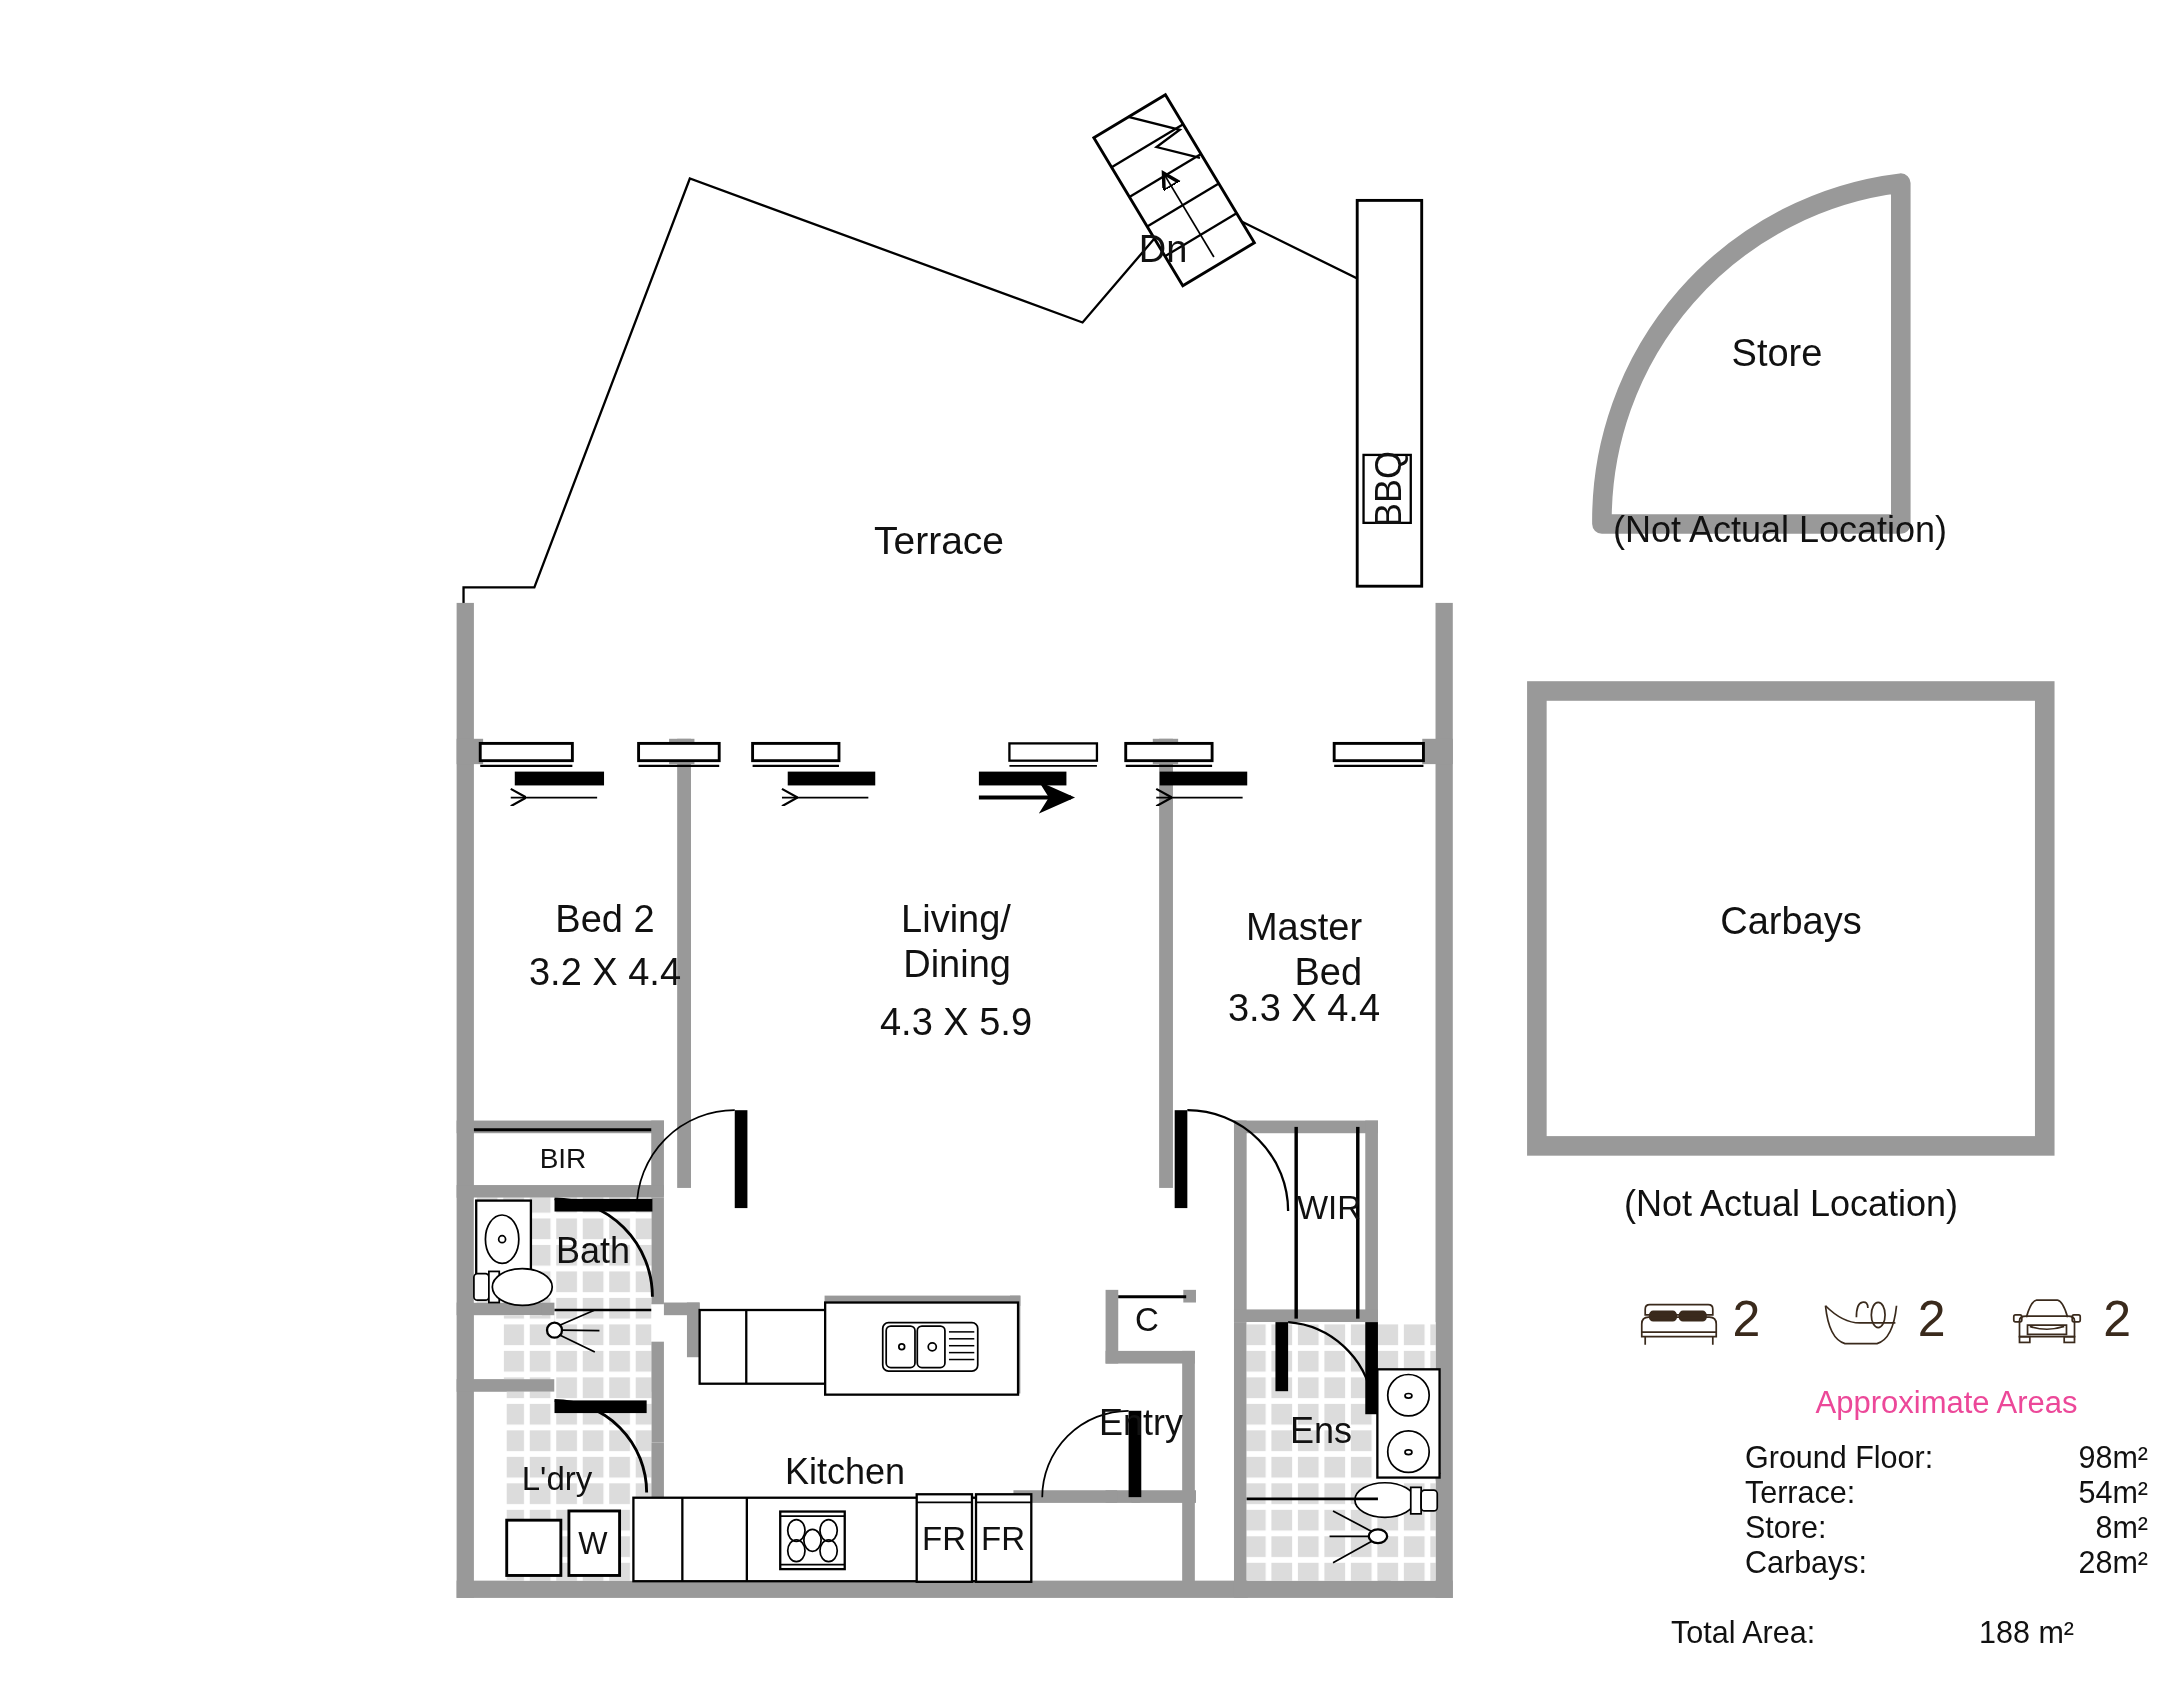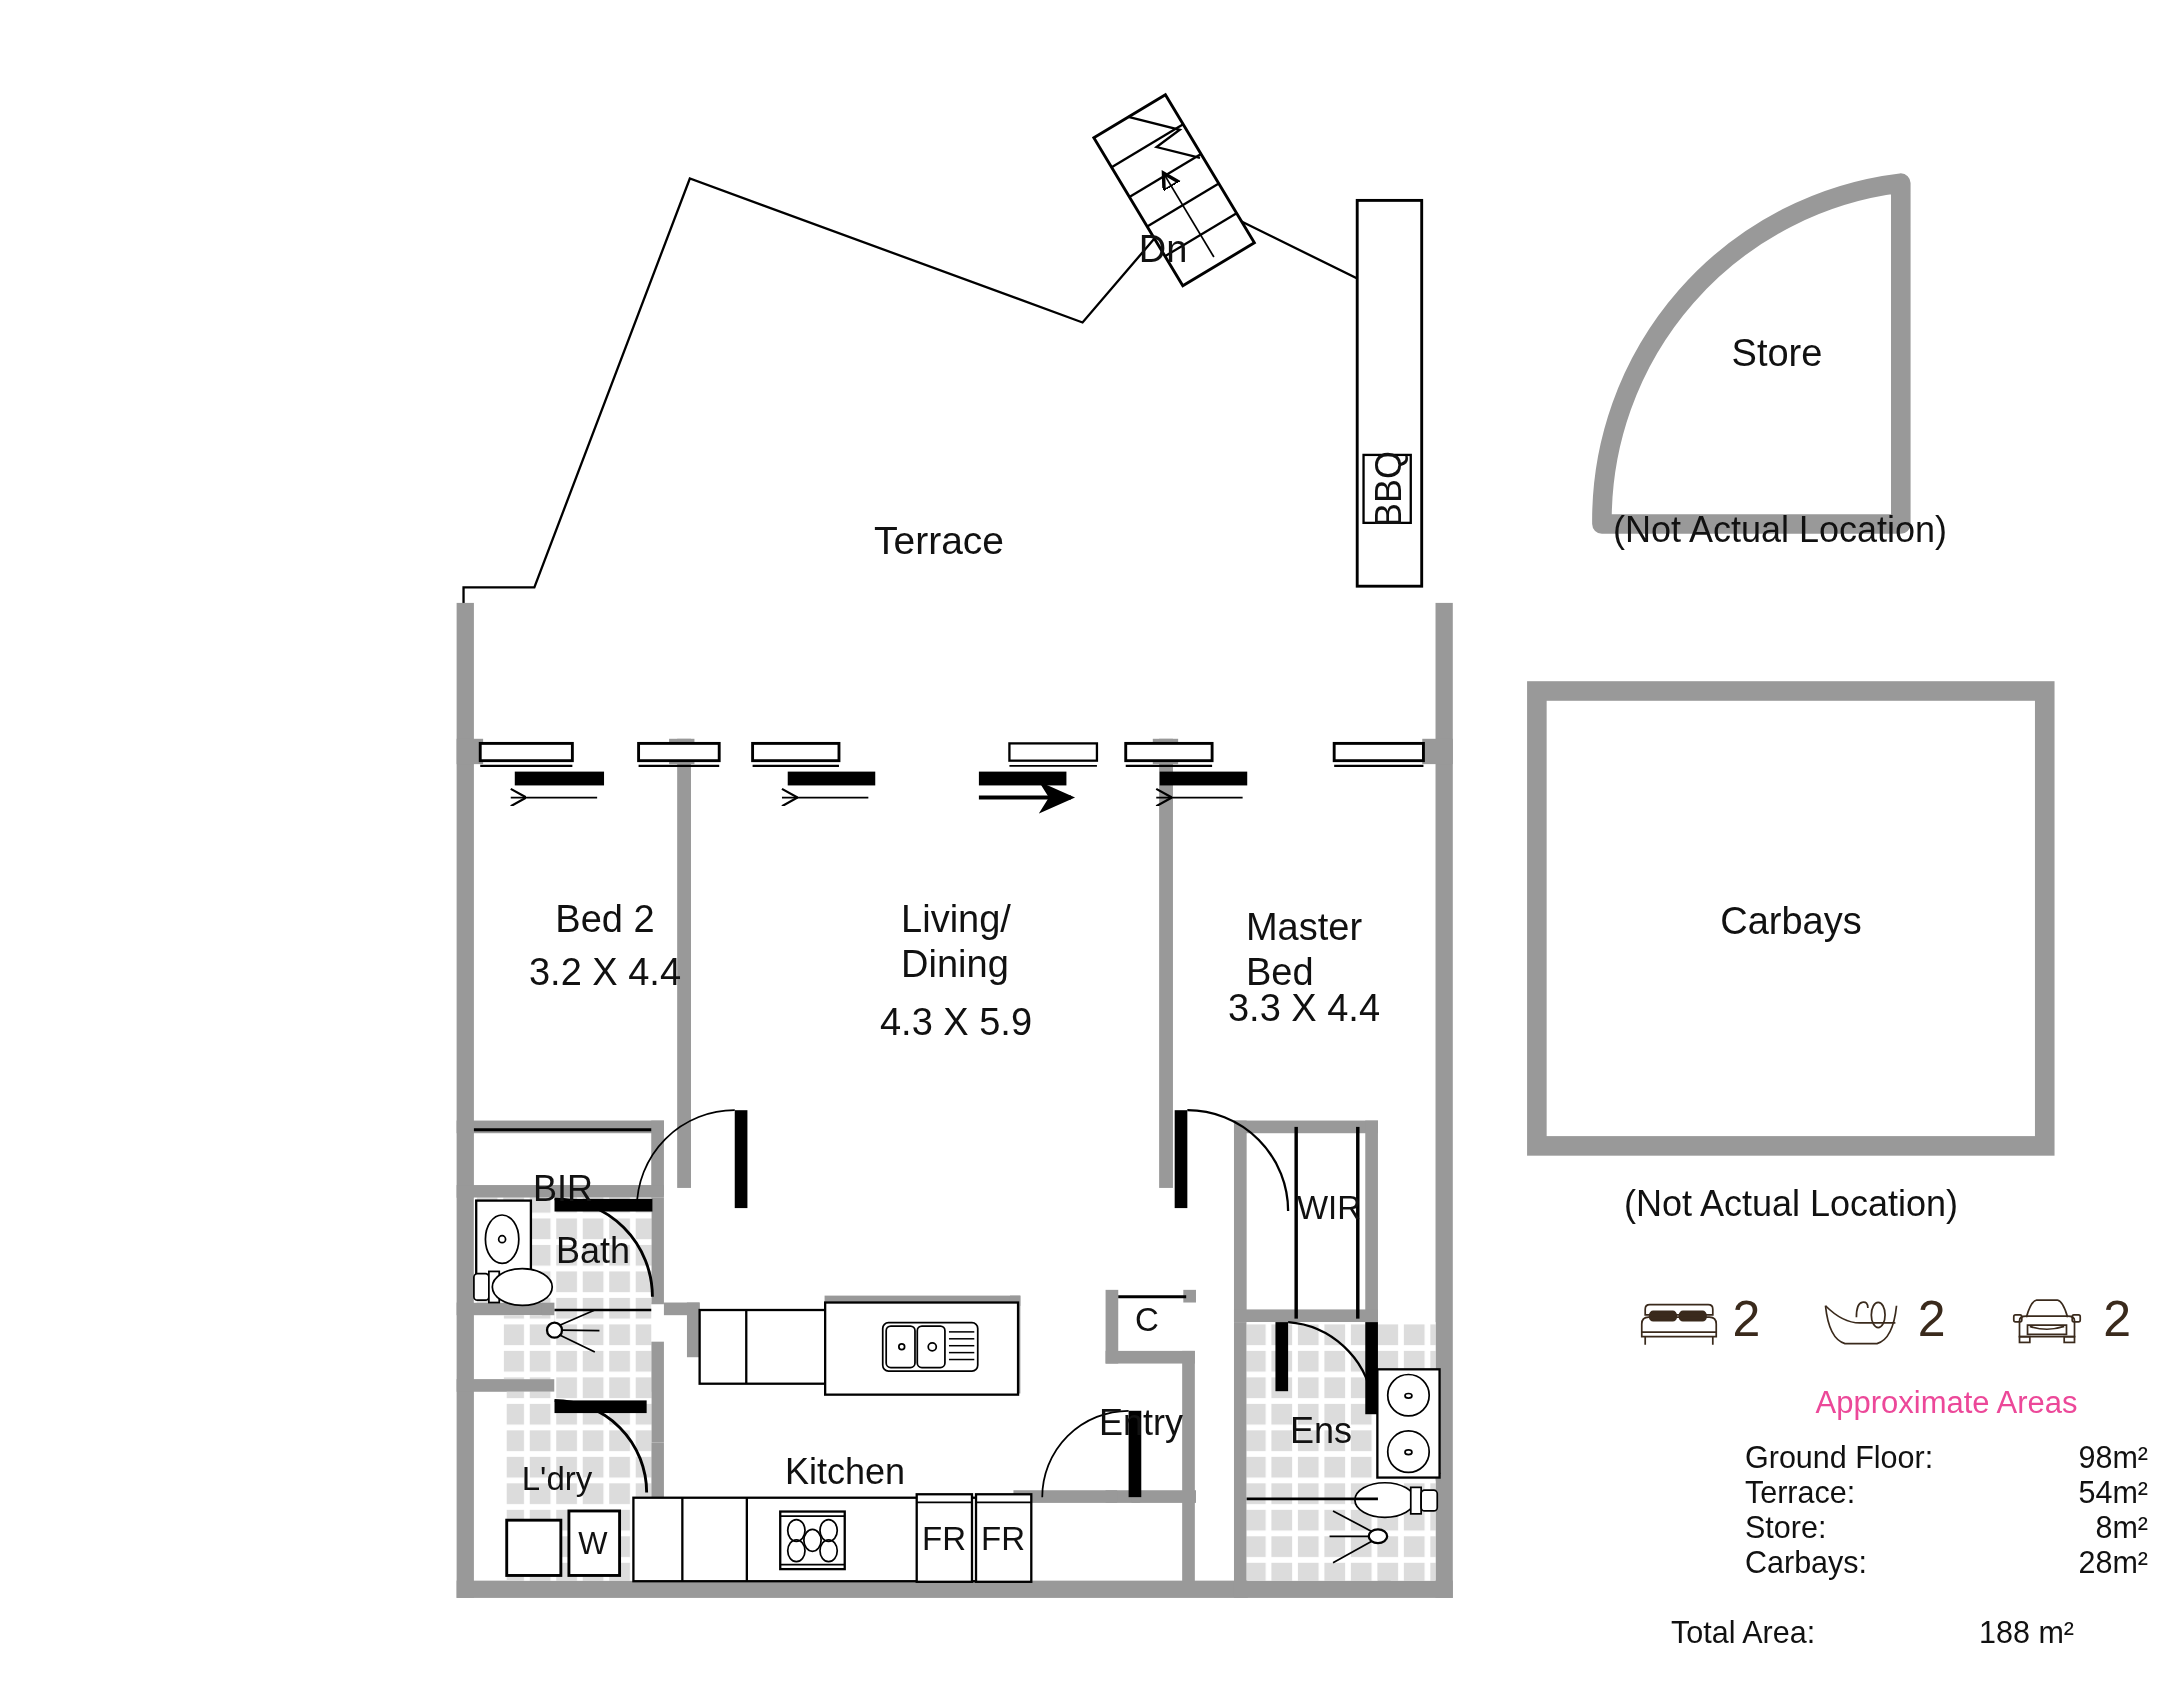--- a/index.html
+++ b/index.html
@@ -1,21 +1,21 @@
 <!DOCTYPE html>
 <html style="font-size:9.2px"><head>
 <meta charset="utf-8">
 <style>
   html,body{margin:0;padding:0;background:#fff;}
   body{width:2172px;height:1701px;position:relative;overflow:hidden;
        font-family:"Liberation Sans","DejaVu Sans",sans-serif;color:#000;}
   #stage{position:absolute;left:0;top:0;width:2172px;height:1701px;}
   svg#plan{position:absolute;left:0;top:0;width:2172px;height:1701px;}
   .lbl{position:absolute;white-space:pre;line-height:1.18;color:#111;}
-  .ctr{transform:translate(-50%,-50%);text-align:left;}
+  .ctr{transform:translate(-50%,-50%);text-align:right;}
   .rot90{transform:translate(-50%,-50%) rotate(-90deg);}
   .watermark{position:absolute;left:45px;top:1624px;font-size:46px;color:#000;letter-spacing:-0.6px;}
   .areas{position:absolute;left:1745px;top:1440px;width:403px;font-size:30.5px;color:#111;}
   .areas .row{display:flex;justify-content:space-between;}
   .areas .row span:first-child{text-align:left;}
   .areas .row span:last-child{text-align:right;min-width:121px;}
   .areas-title{position:absolute;left:1745px;top:1385px;width:403px;text-align:center;font-size:31px;color:#ec4899;}
   .total{position:absolute;left:1671px;top:1615px;width:403px;font-size:30.5px;color:#111;display:flex;justify-content:space-between;}
   .legend{position:absolute;left:1636px;top:1276px;width:495px;height:86px;display:flex;align-items:center;justify-content:space-between;}
   .legend .cell{display:flex;align-items:center;gap:10.4px;}
@@ -300,21 +300,21 @@
 <div class="lbl ctr" style="left:605px;top:972px;font-size:38px;">3.2 X 4.4</div>
 
 <div class="lbl ctr" style="left:956px;top:942px;font-size:38px;">Living/
 Dining</div>
 <div class="lbl ctr" style="left:956px;top:1022px;font-size:38px;">4.3 X 5.9</div>
 
 <div class="lbl ctr" style="left:1304px;top:950px;font-size:38px;">Master
 Bed</div>
 <div class="lbl ctr" style="left:1304px;top:1008px;font-size:38px;">3.3 X 4.4</div>
 
-<div class="lbl ctr" style="left:563px;top:1159px;font-size:36px;margin-top:30px;">BIR</div>
+<div class="lbl ctr" style="left:563px;top:1159px;font-size:28px;">BIR</div>
 
 <div class="lbl ctr" style="left:593px;top:1251px;font-size:36px;">Bath</div>
 
 <div class="lbl ctr" style="left:557px;top:1479px;font-size:33px;">L'dry</div>
 
 <div class="lbl ctr" style="left:593px;top:1544px;font-size:31px;">W</div>
 
 <div class="lbl ctr" style="left:845px;top:1472px;font-size:36px;">Kitchen</div>
 
 <div class="lbl ctr" style="left:944px;top:1539px;font-size:33px;">FR</div>

